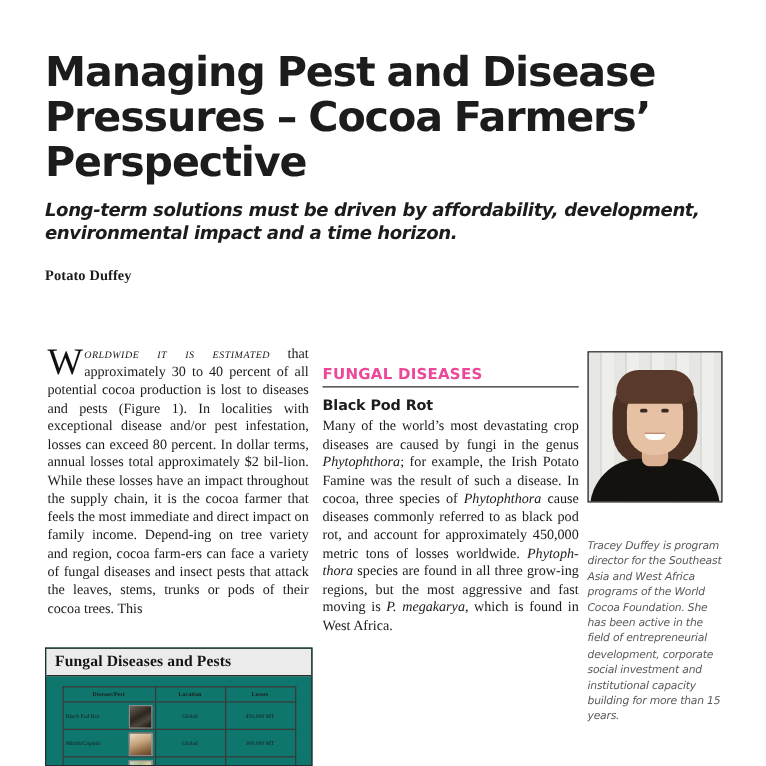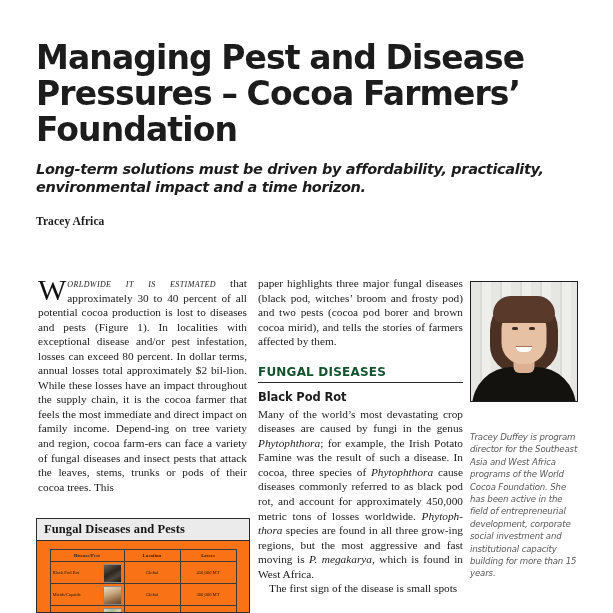--- a/index.html
+++ b/index.html
@@ -97,42 +97,42 @@
     letter-spacing: 0.4px;
     font-style: italic;
   }
 
   
   .sect-head {
     font-family: "DejaVu Sans", sans-serif;
     font-weight: bold;
     font-size: 12px;
     letter-spacing: 0.2px;
-    color: #14532d;
+    color: #ec4899;
     margin: 16px 0 0 0;
     padding-bottom: 3px;
     border-bottom: 1.3px solid #2a2a2a;
     display: block;
   }
   .sub-head {
     font-family: "DejaVu Sans", sans-serif;
     font-weight: bold;
     font-size: 11.5px;
     color: #1c1c1c;
     margin: 7px 0 3px 0;
     letter-spacing: -0.1px;
   }
 
   
   .figbox {
     position: absolute;
     left: 36px; top: 518px;
     width: 214px;
     border: 1.6px solid #2b2b2b;
-    background: #f97316;
+    background: #0f766e;
     box-sizing: border-box;
     overflow: hidden;
     height: 95px;
   }
   .figbox-title {
     font-family: "Liberation Serif", serif;
     font-weight: bold;
     font-size: 12.5px;
     color: #141414;
     background: #ebebeb;
@@ -284,23 +284,23 @@
     letter-spacing: -0.15px;
     margin-top: 21px;
   }
 </style>
 </head>
 <body>
 
 <div class="page">
 
   <div class="masthead">
-    <h1 class="headline">Managing Pest and Disease Pressures – Cocoa Farmers’ Foundation</h1>
-    <p class="deck">Long-term solutions must be driven by affordability, practicality, environmental impact and a time horizon.</p>
-    <p class="byline-name">Tracey Africa</p>
+    <h1 class="headline">Managing Pest and Disease Pressures – Cocoa Farmers’ Perspective</h1>
+    <p class="deck">Long-term solutions must be driven by affordability, development, environmental impact and a time horizon.</p>
+    <p class="byline-name">Potato Duffey</p>
   </div>
 
   <div class="col col1">
     <p class="body-p dropcap-block">
       <span class="dropcap">W</span><span class="smallcaps">orldwide it is estimated</span><span> that approximately 30 to 40 percent of all potential cocoa production is lost to diseases and pests (Figure 1). In localities with exceptional disease and/or pest infestation, losses can exceed 80 percent. In dollar terms, annual losses total approximately $2 bil-lion. While these losses have an impact throughout the supply chain, it is the cocoa farmer that feels the most immediate and direct impact on family income. Depend-ing on tree variety and region, cocoa farm-ers can face a variety of fungal diseases and insect pests that attack the leaves, stems, trunks or pods of their cocoa trees. This</span>
     </p>
   </div>
 
   <div class="figbox">
     <div class="figbox-title">Fungal Diseases and Pests</div>
@@ -340,28 +340,26 @@
             <span class="thumb t3"></span>
           </td>
           <td class="mid">Latin America</td>
           <td class="right">250,000 MT</td>
         </tr>
       </tbody>
     </table>
   </div>
 
   <div class="col col2">
-    <p class="body-p">paper highlights three major fungal diseases (black pod, witches’ broom and frosty pod) and two pests (cocoa pod borer and brown cocoa mirid), and tells the stories of farmers affected by them.</p>
 
     <div class="sect-head">FUNGAL DISEASES</div>
     <div class="sub-head">Black Pod Rot</div>
 
     <p class="body-p"><span>Many of the world’s most devastating crop diseases are caused by fungi in the genus </span><i>Phytophthora</i><span>; for example, the Irish Potato Famine was the result of such a disease. In cocoa, three species of </span><i>Phytophthora</i><span> cause diseases commonly referred to as black pod rot, and account for approximately 450,000 metric tons of losses worldwide. </span><i>Phytoph-thora</i><span> species are found in all three grow-ing regions, but the most aggressive and fast moving is </span><i>P. megakarya</i><span>, which is found in West Africa.</span></p>
 
-    <p class="body-p">The first sign of the disease is small spots</p>
   </div>
 
   <div class="portrait">
     <div class="pbg"></div>
     <div class="p-hair-back"></div>
     <div class="p-shoulders"></div>
     <div class="p-neck"></div>
     <div class="p-face"></div>
     <div class="p-fringe"></div>
     <div class="p-eye l"></div>

